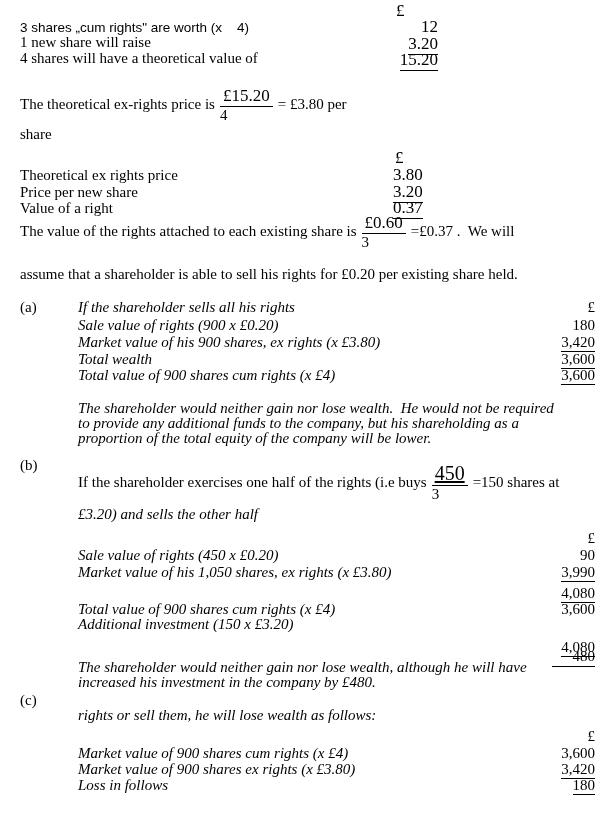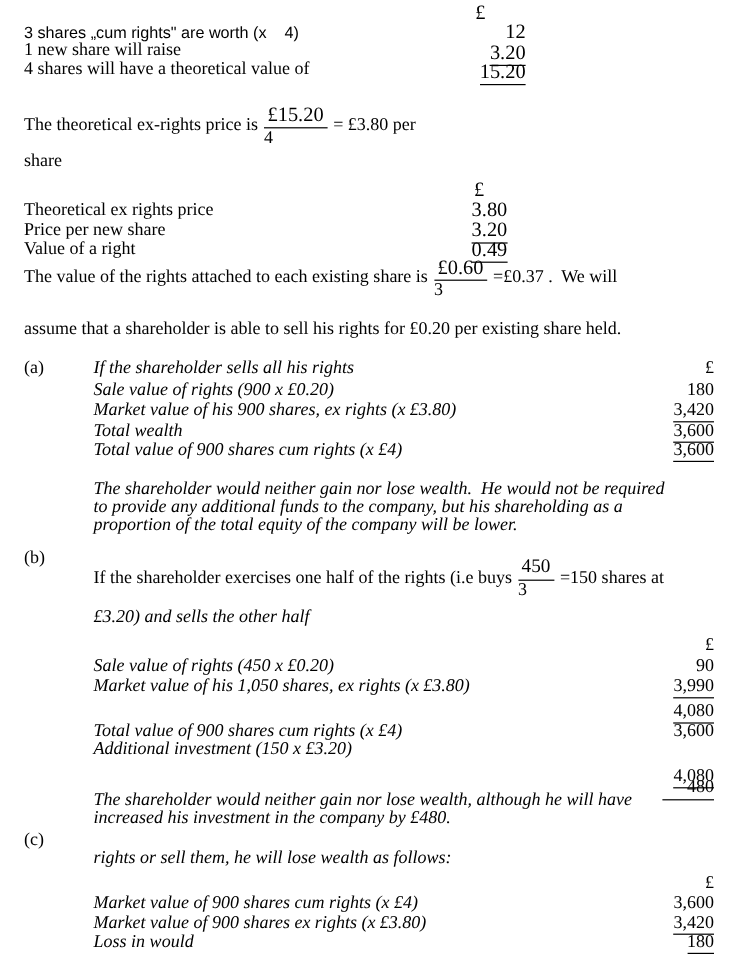--- a/index.html
+++ b/index.html
@@ -23,21 +23,21 @@
   .t2cur { position:absolute; left:395px; }
   
   .vr { position:absolute; right:17px; white-space:pre; text-align:right; }
   .u { border-bottom:1px solid #000; padding-bottom:1px; }
   .rule-wide { display:inline-block; min-width:43px; text-align:right; border-bottom:1px solid #000; padding-bottom:1px;margin-top:32px; }
   
   .fline { position:absolute; left:20px; display:flex; align-items:center; white-space:pre; }
   .frac { display:inline-block; text-align:left; margin:0 5px; vertical-align:middle; }
   .frac .num { display:block; border-bottom:1px solid #000; padding:0 3px 1px 3px; font-size:17px; }
   .frac .den { display:block; font-size:15px; padding-top:1px; }
-  .frac-sm .num { font-size:16px; }
+  .frac-sm .num { font-size:20px;text-decoration:underline; }
   .t2 .lbl { top:2px; }
 </style>
 </head>
 <body>
 
 <div class="row" style="top:2px">
   <span class="t1cur big">£</span>
 </div>
 <div class="row" style="top:18px">
   <span class="lbl sans">3 shares „cum rights" are worth (x    4)</span>
@@ -67,21 +67,21 @@
 <div class="row t2" style="top:166px">
   <span class="lbl">Theoretical ex rights price</span>
   <span class="vt2 big"><span>3.80</span></span>
 </div>
 <div class="row t2" style="top:183px">
   <span class="lbl">Price per new share</span>
   <span class="vt2 big"><span class="u">3.20</span></span>
 </div>
 <div class="row t2" style="top:199px">
   <span class="lbl">Value of a right</span>
-  <span class="vt2 big"><span class="u">0.49</span></span>
+  <span class="vt2 big"><span class="u">0.37</span></span>
 </div>
 
 <div class="fline" style="top:210px; height:44px">
   <span>The value of the rights attached to each existing share is</span>
   <span class="frac"><span class="num">£0.60</span><span class="den">3</span></span>
   <span>=£0.37 .  We will</span>
 </div>
 <div class="row" style="top:267px">
   <span class="lbl">assume that a shareholder is able to sell his rights for £0.20 per existing share held.</span>
 </div>
@@ -176,16 +176,16 @@
   </div>
   <div class="row" style="top:746px">
     <span class="lbl ind">Market value of 900 shares cum rights (x £4)</span>
     <span class="vr">3,600</span>
   </div>
   <div class="row" style="top:762px">
     <span class="lbl ind">Market value of 900 shares ex rights (x £3.80)</span>
     <span class="vr"><span class="u">3,420</span></span>
   </div>
   <div class="row" style="top:778px">
-    <span class="lbl ind">Loss in would</span>
+    <span class="lbl ind">Loss in follows</span>
     <span class="vr"><span class="u">180</span></span>
   </div>
 </div>
 
 </body></html>

